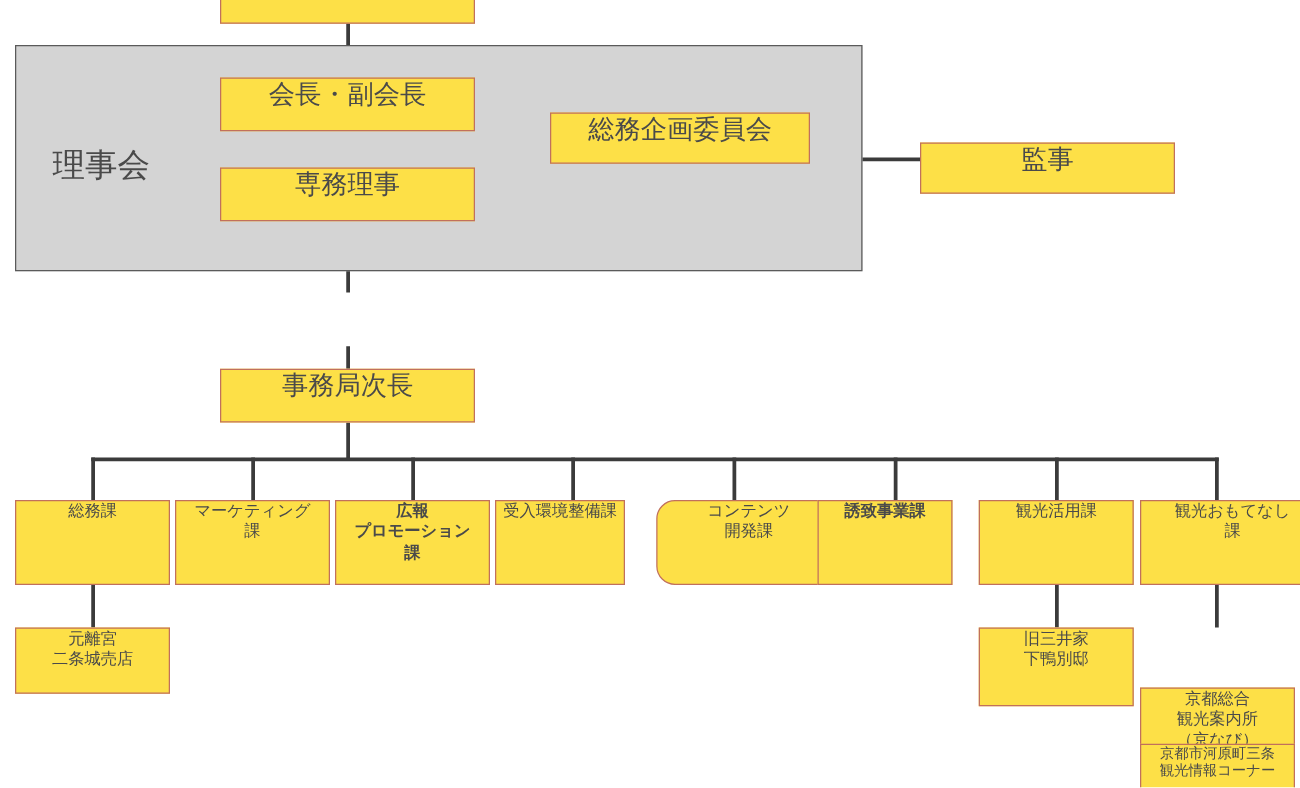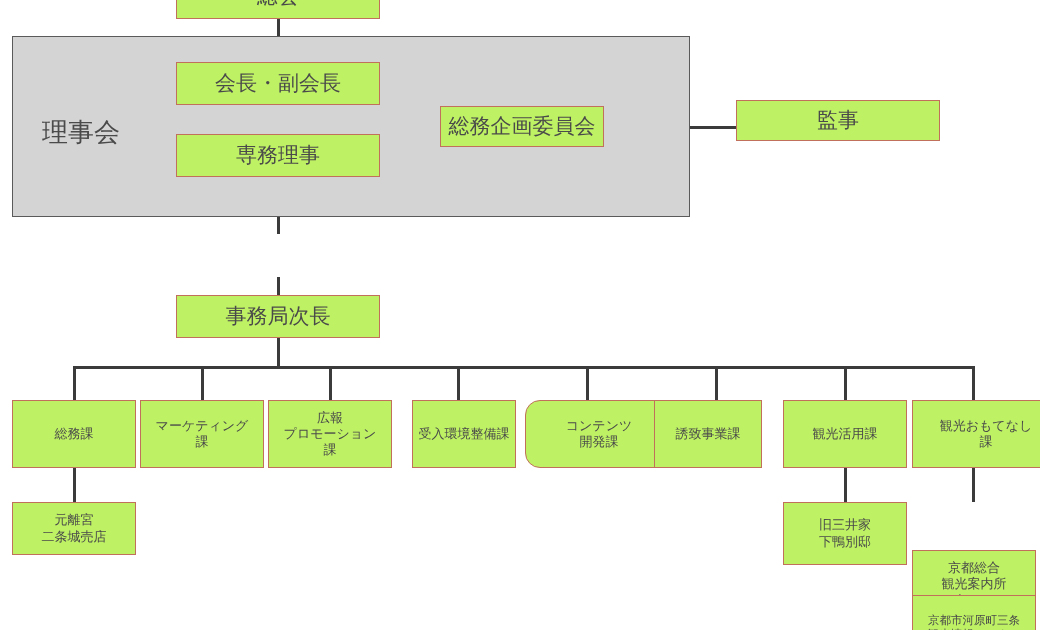--- a/index.html
+++ b/index.html
@@ -24,23 +24,22 @@
     background: #3b3b3b;
   }
   .line-v { width: 3px; }
   .line-h { height: 3px; }
 
   
   .node {
     position: absolute;
     box-sizing: border-box;
     border: 1px solid #c1705c;
-    background: #bef264;
+    background: #fde047;
     display: flex;
-    align-items: center;
     justify-content: center;
     text-align: center;
     color: #4a4a4a;
     line-height: 1.25;
     z-index: 3;
   }
   .node-label {
     display: block;
     white-space: pre-line;
   }
@@ -105,58 +104,58 @@
   <div id="board-panel-title" style="left:42px; top:115px;">理事会</div>
 
   <div class="node t-lg" style="left:176px; top:62px; width:204px; height:43px;">
     <span class="node-label">会長・副会長</span>
   </div>
 
   <div class="node t-lg" style="left:176px; top:134px; width:204px; height:43px;">
     <span class="node-label">専務理事</span>
   </div>
 
-  <div class="node t-lg" style="left:440px; top:106px; width:164px; height:41px;">
+  <div class="node t-lg" style="left:440px; top:90px; width:208px; height:41px;">
     <span class="node-label">総務企画委員会</span>
   </div>
 
-  <div class="node t-lg" style="left:736px; top:100px; width:204px; height:41px;">
+  <div class="node t-lg" style="left:736px; top:114px; width:204px; height:41px;">
     <span class="node-label">監事</span>
   </div>
 
 
   <div class="node t-lg" style="left:176px; top:295px; width:204px; height:43px;">
     <span class="node-label">事務局次長</span>
   </div>
 
   <div class="node t-sm" style="left:12px; top:400px; width:124px; height:68px;">
     <span class="node-label">総務課</span>
   </div>
 
   <div class="node t-sm" style="left:140px; top:400px; width:124px; height:68px;">
     <span class="node-label">マーケティング
 課</span>
   </div>
 
-  <div class="node t-sm" style="left:268px; top:400px; width:124px; height:68px;">
+  <div class="node t-sm" style="left:268px; top:400px; width:124px; height:68px;font-weight:bold;">
     <span class="node-label">広報
 プロモーション
 課</span>
   </div>
 
-  <div class="node t-sm" style="left:396px; top:400px; width:104px; height:68px;margin-left:16px;">
+  <div class="node t-sm" style="left:396px; top:400px; width:104px; height:68px;">
     <span class="node-label">受入環境整備課</span>
   </div>
 
   <div class="node t-sm" style="left:525px; top:400px; width:148px; height:68px;border-radius:15px;">
     <span class="node-label">コンテンツ
 開発課</span>
   </div>
 
-  <div class="node t-sm" style="left:654px; top:400px; width:108px; height:68px;">
+  <div class="node t-sm" style="left:654px; top:400px; width:108px; height:68px;font-weight:bold;">
     <span class="node-label">誘致事業課</span>
   </div>
 
   <div class="node t-sm" style="left:783px; top:400px; width:124px; height:68px;">
     <span class="node-label">観光活用課</span>
   </div>
 
   <div class="node t-sm" style="left:912px; top:400px; width:148px; height:68px;">
     <span class="node-label">観光おもてなし
 課</span>

